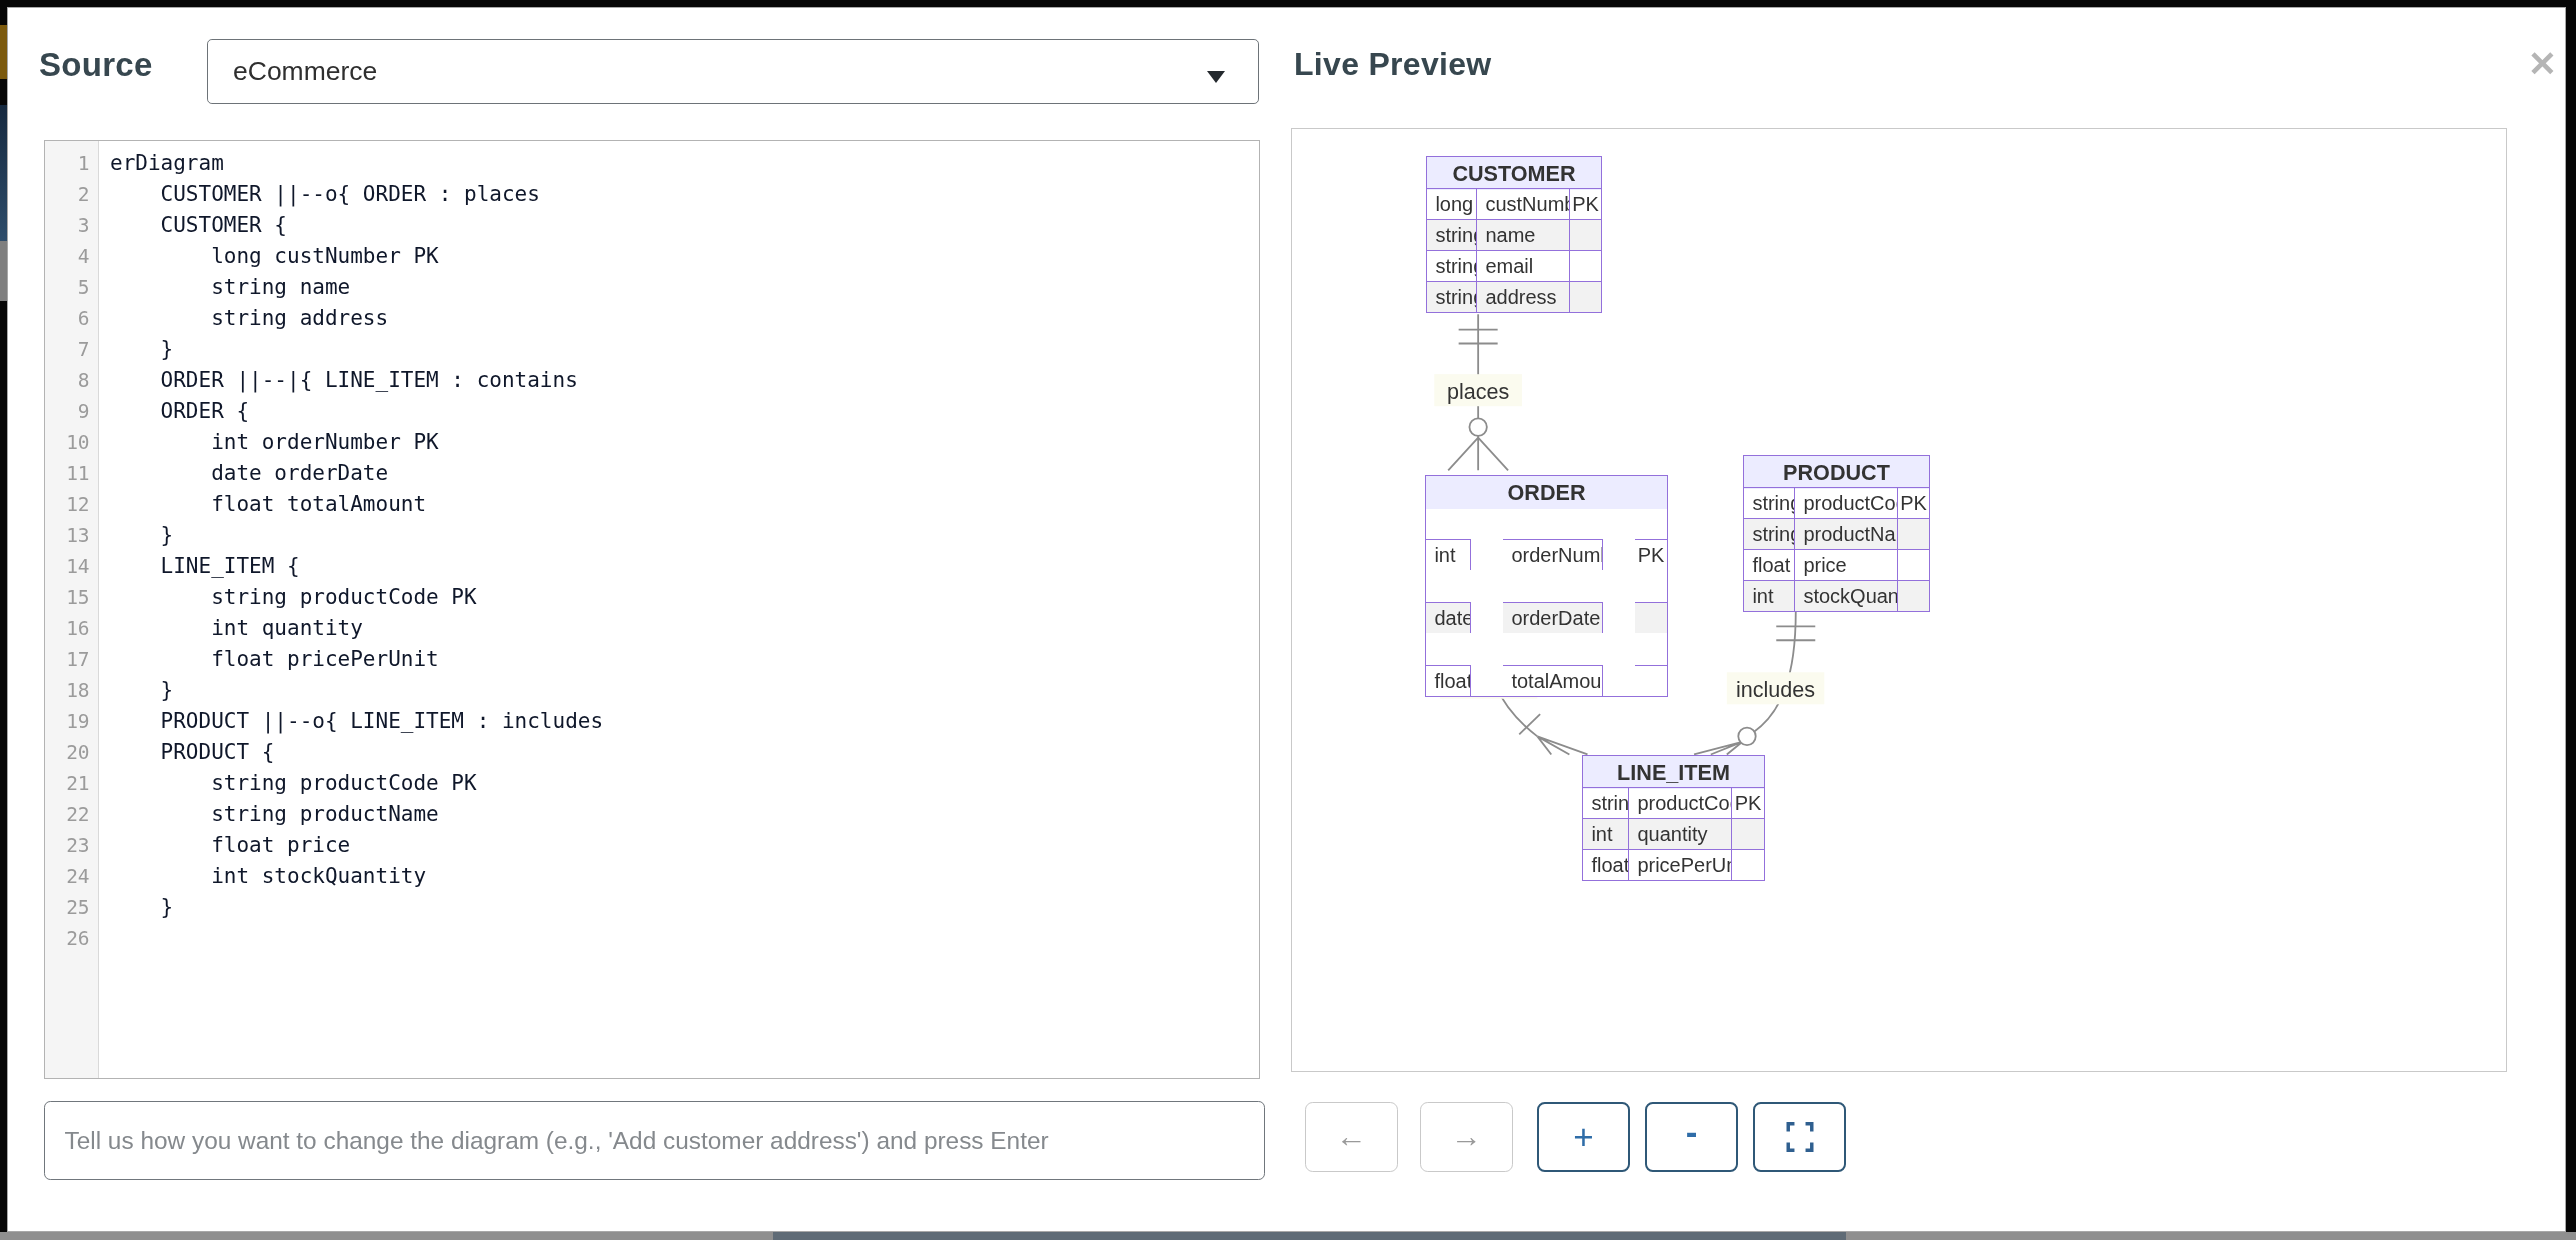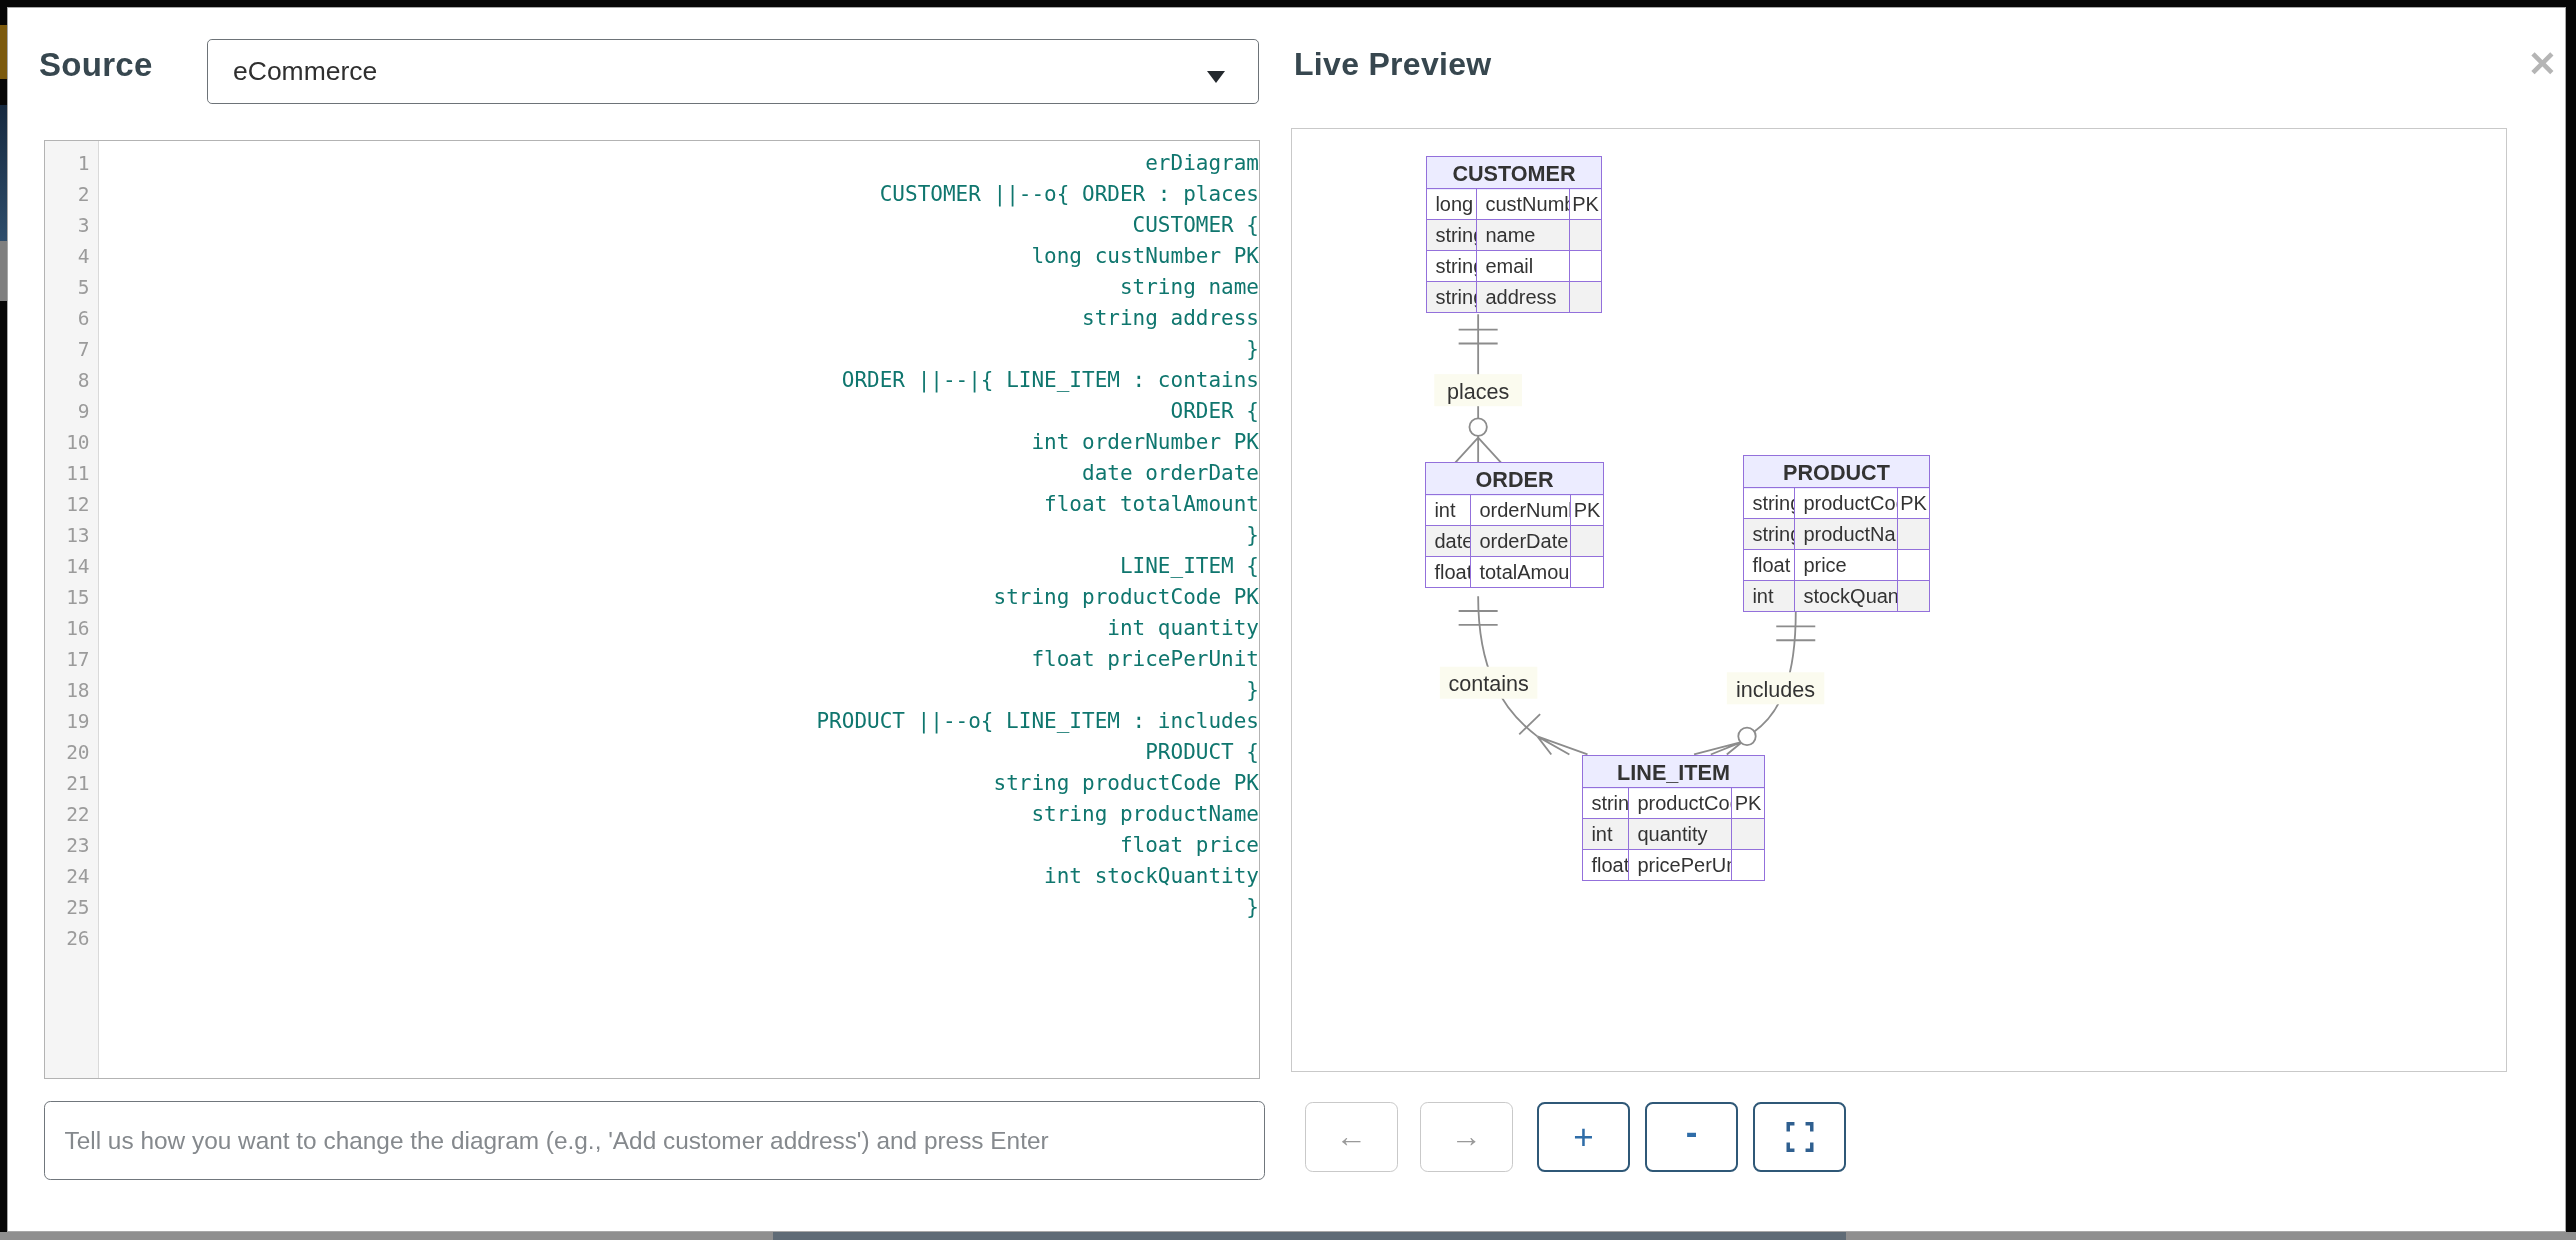--- a/index.html
+++ b/index.html
@@ -26,21 +26,21 @@
          border-left:9px solid transparent;border-right:9px solid transparent;border-top:12px solid #24292e;}
 
   .editor{position:absolute;left:36px;top:132px;width:1216px;height:939px;box-sizing:border-box;
           border:1.4px solid #b3b3b3;background:#fff;display:flex;overflow:hidden;}
   .gutter{width:54px;background:#f5f5f5;border-right:1.4px solid #d9d9d9;box-sizing:border-box;
           padding-top:7px;text-align:right;}
   .gutter .ln{font-family:"DejaVu Sans Mono",monospace;font-size:19.5px;line-height:31px;
               color:#9b9b9b;padding-right:8.4px;}
   .code{flex:1;padding:7px 0 0 11px;}
   .code .code-line{font-family:"DejaVu Sans Mono",monospace;font-size:21px;line-height:31px;
-                   color:#0f766e;white-space:pre;text-align:right;}
+                   color:#0f172a;white-space:pre;}
 
   .prompt-input{position:absolute;left:36px;top:1093px;width:1221px;height:79px;box-sizing:border-box;
                 border:1.7px solid #70767c;border-radius:6.3px;font-size:24.4px;color:#333;
                 padding:0 0 0 19.5px;font-family:"Liberation Sans",sans-serif;outline:none;}
   .prompt-input::placeholder{color:#85898d;opacity:1;}
 
   
   .preview-title{position:absolute;left:1286px;top:38px;font-size:32px;font-weight:bold;
                  color:var(--title-color,#37474f);letter-spacing:0.3px;}
   .close-icon{position:absolute;left:2510px;top:31px;width:49px;height:49px;text-align:center;
@@ -200,21 +200,21 @@
             <div class="e-cell c1 alt">string</div>
             <div class="e-cell c2 alt">name</div>
             <div class="e-cell c3 alt"></div>
             <div class="e-cell c1">string</div>
             <div class="e-cell c2">email</div>
             <div class="e-cell c3"></div>
             <div class="e-cell c1 alt">string</div>
             <div class="e-cell c2 alt">address</div>
             <div class="e-cell c3 alt"></div>
           </div>
-          <div class="entity" style="left: 97px; top: 333px; grid-template-columns: 45px 100px 32px;">
+          <div class="entity" style="left: 97px; top: 346px; grid-template-columns: 45px 100px 32px; gap: 32px;">
             <div class="e-header">ORDER</div>
             <div class="e-cell c1">int</div>
             <div class="e-cell c2">orderNumber</div>
             <div class="e-cell c3">PK</div>
             <div class="e-cell c1 alt">date</div>
             <div class="e-cell c2 alt">orderDate</div>
             <div class="e-cell c3 alt"></div>
             <div class="e-cell c1">float</div>
             <div class="e-cell c2">totalAmount</div>
             <div class="e-cell c3"></div>

